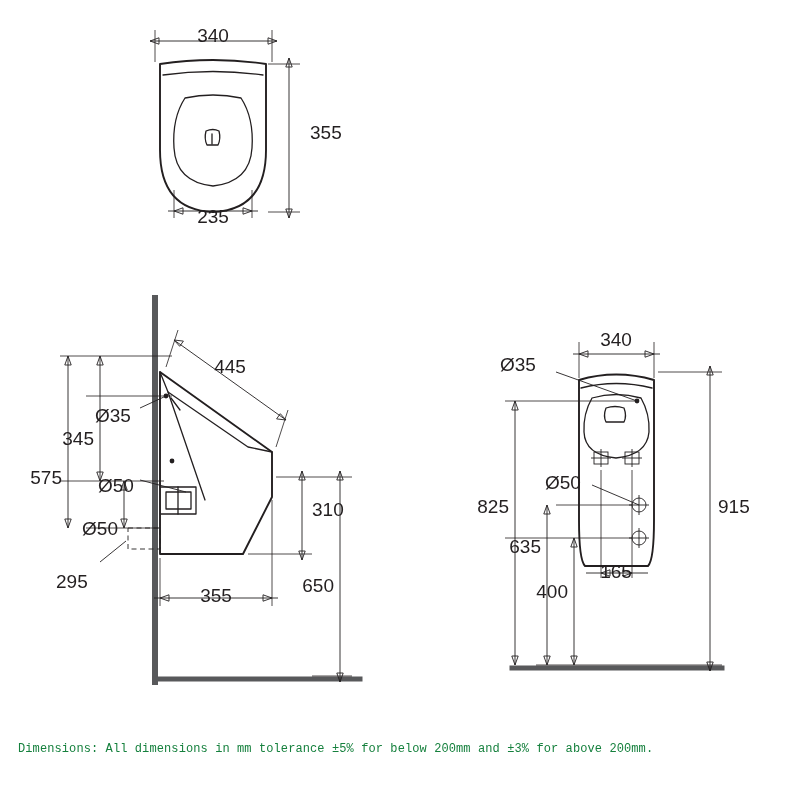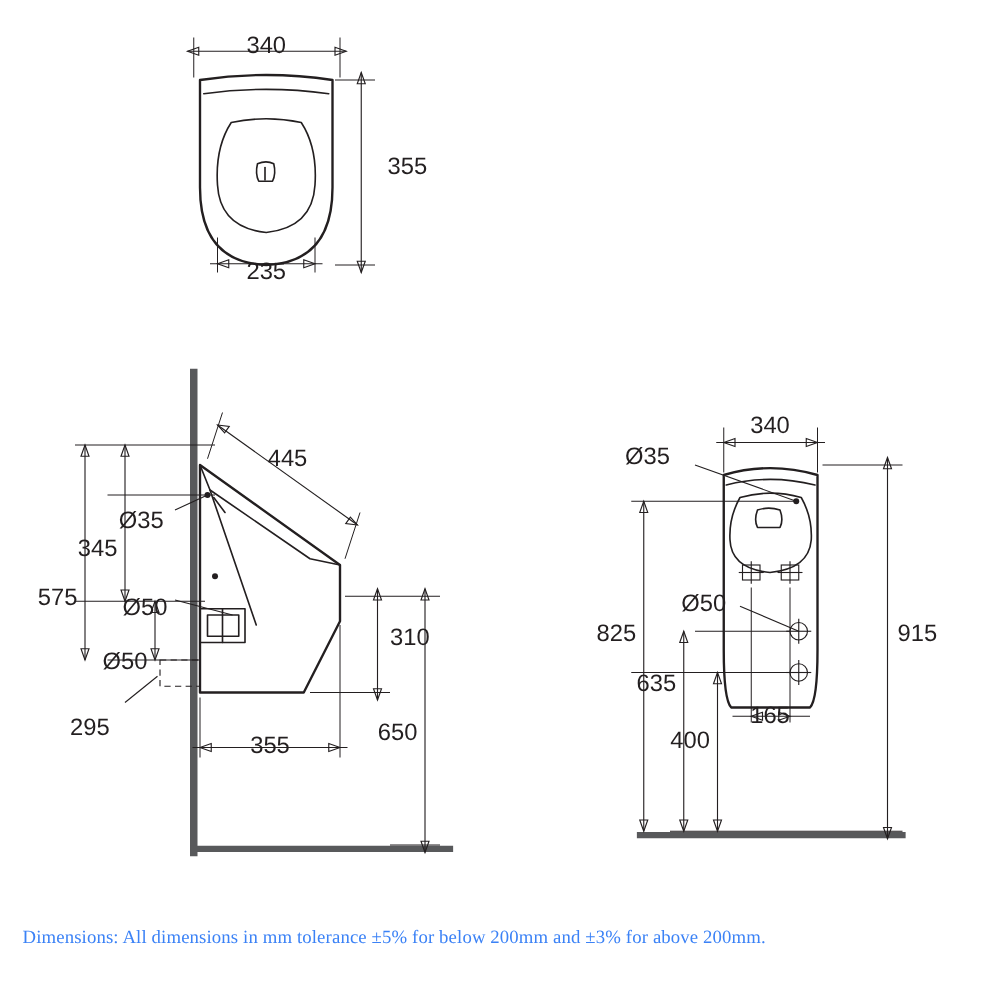--- a/index.html
+++ b/index.html
@@ -25,24 +25,24 @@
     position: absolute;
     left: 0; top: 0;
     width: 800px;
     height: 800px;
   }
   .footnote {
     position: absolute;
     left: 18px;
     top: 742px;
     width: 770px;
-    font-size: 15px;
+    font-size: 12px;
     letter-spacing: 0.1px;
-    color: #3b82f6;
-    font-family: Liberation Serif, serif;
+    color: #15803d;
+    font-family: Liberation Mono, monospace;
   }
   text {
     font-family: "Liberation Sans", sans-serif;
     fill: #231f20;
   }
   .dim {
     font-size: 19px;
   }
   .thin { stroke: #231f20; stroke-width: 0.9; fill: none; }
   .extline { stroke: #231f20; stroke-width: 0.8; fill: none; }

